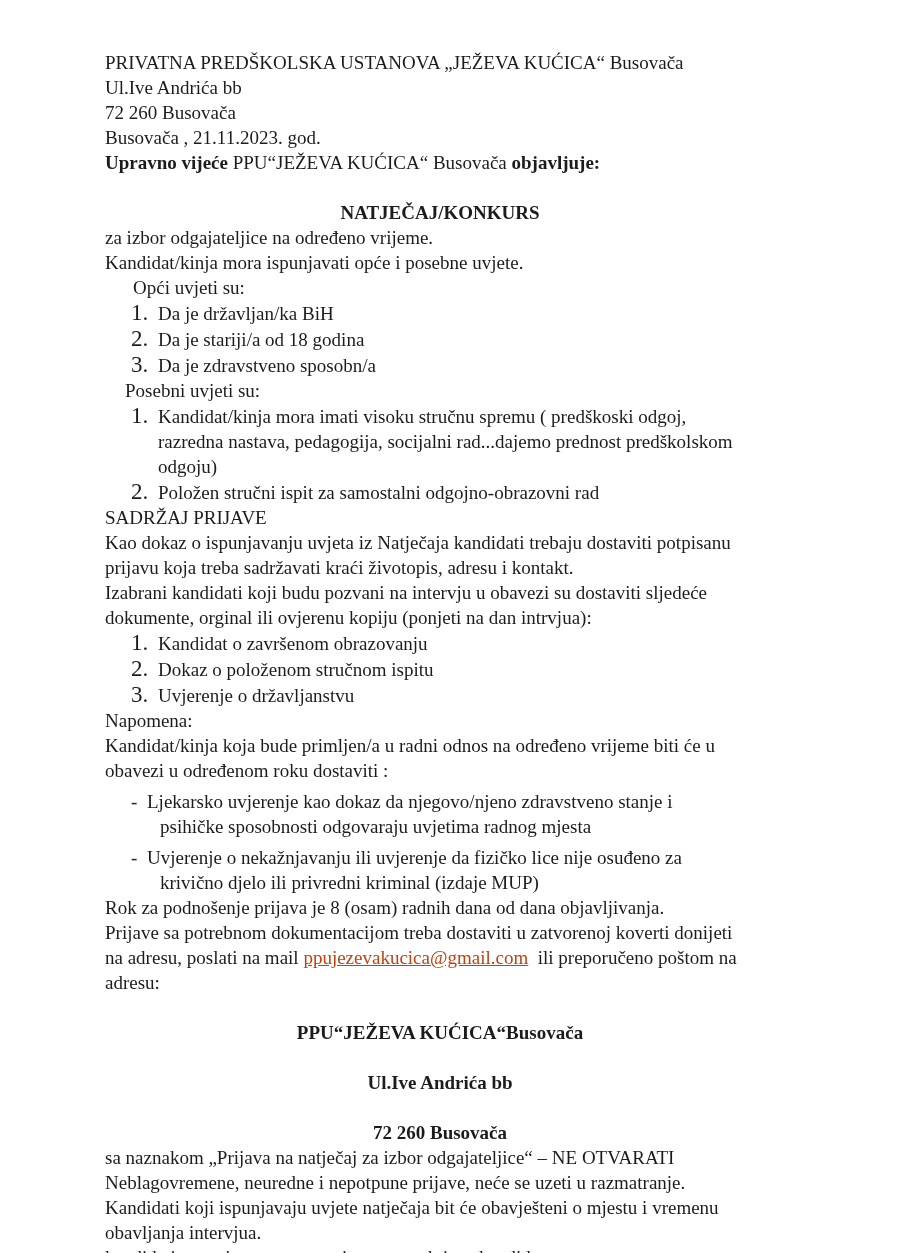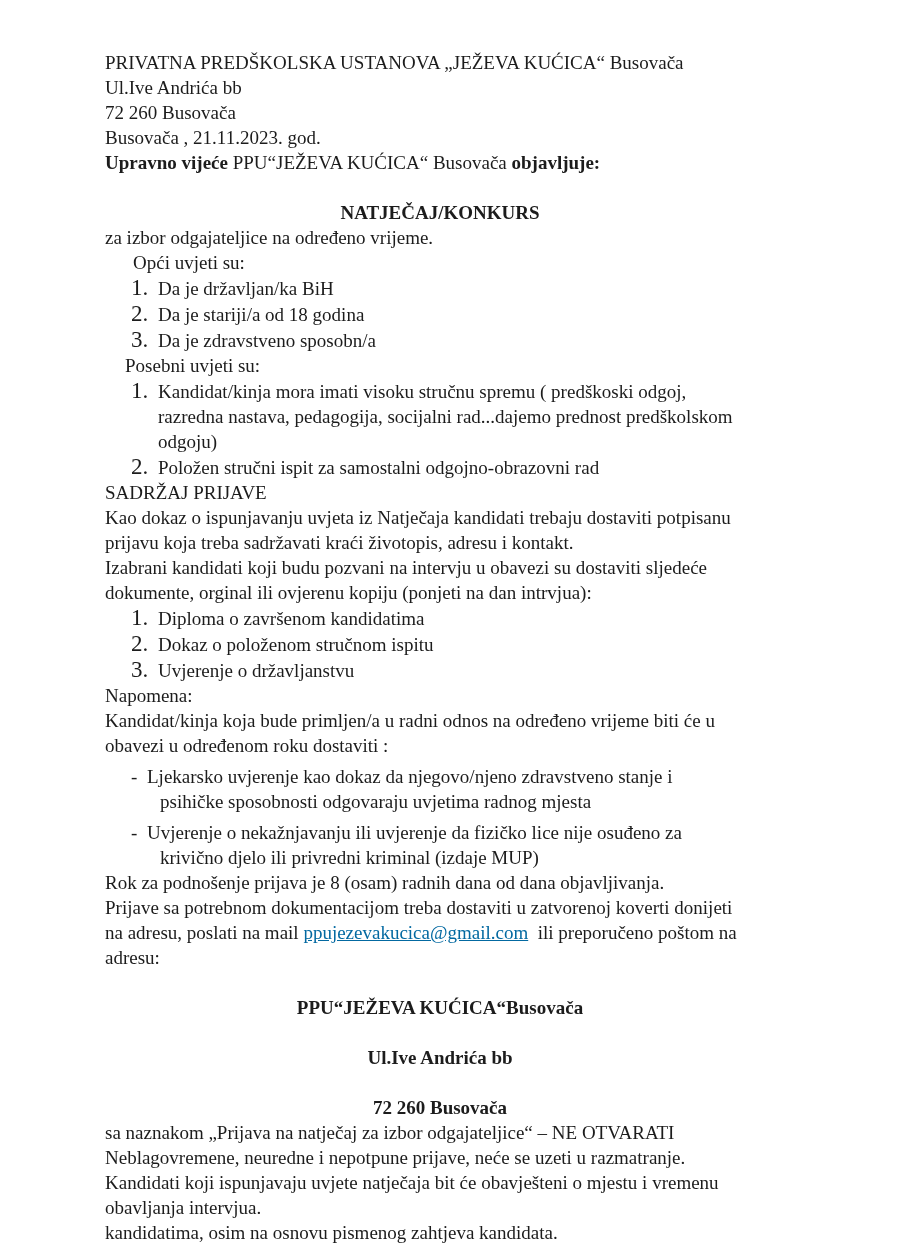--- a/index.html
+++ b/index.html
@@ -43,52 +43,53 @@
     line-height: 25px;
     vertical-align: baseline;
   }
   .dashglyph {
     display: inline-block;
     width: 16px;
     line-height: 25px;
   }
   .seg-bold { font-weight: bold; }
   a.email {
-    color: #0369a1;
+    color: #c2410c;
     text-decoration: underline;
     cursor: pointer;
   }
 </style>
 </head>
 <body>
 
 <div class="page">
   <div class="content">
       <div class="ln p">PRIVATNA PREDŠKOLSKA USTANOVA „JEŽEVA KUĆICA“ Busovača</div>
       <div class="ln p">Ul.Ive Andrića bb</div>
       <div class="ln p">72 260 Busovača</div>
       <div class="ln p">Busovača , 21.11.2023. god.</div>
       <div class="ln rich"><span class="seg-bold">Upravno vijeće </span><span>PPU“JEŽEVA KUĆICA“ Busovača </span><span class="seg-bold">objavljuje:</span></div>
       <div class="ln center bold">NATJEČAJ/KONKURS</div>
       <div class="ln p">za izbor odgajateljice na određeno vrijeme.</div>
+      <div class="ln p">Kandidat/kinja mora ispunjavati opće i posebne uvjete.</div>
       <div class="ln ind28">Opći uvjeti su:</div>
       <div class="ln num"><span class="numglyph">1.</span><span>Da je državljan/ka BiH</span></div>
       <div class="ln num"><span class="numglyph">2.</span><span>Da je stariji/a od 18 godina</span></div>
       <div class="ln num"><span class="numglyph">3.</span><span>Da je zdravstveno sposobn/a</span></div>
       <div class="ln ind20">Posebni uvjeti su:</div>
       <div class="ln num"><span class="numglyph">1.</span><span>Kandidat/kinja mora imati visoku stručnu spremu ( predškoski odgoj,</span></div>
       <div class="ln numc">razredna nastava, pedagogija, socijalni rad...dajemo prednost predškolskom</div>
       <div class="ln numc">odgoju)</div>
       <div class="ln num"><span class="numglyph">2.</span><span>Položen stručni ispit za samostalni odgojno-obrazovni rad</span></div>
       <div class="ln p">SADRŽAJ PRIJAVE</div>
       <div class="ln p">Kao dokaz o ispunjavanju uvjeta iz Natječaja kandidati trebaju dostaviti potpisanu</div>
       <div class="ln p">prijavu koja treba sadržavati kraći životopis, adresu i kontakt.</div>
       <div class="ln p">Izabrani kandidati koji budu pozvani na intervju u obavezi su dostaviti sljedeće</div>
       <div class="ln p">dokumente, orginal ili ovjerenu kopiju (ponjeti na dan intrvjua):</div>
-      <div class="ln num"><span class="numglyph">1.</span><span>Diploma o završenom kandidatima</span></div>
+      <div class="ln num"><span class="numglyph">1.</span><span>Kandidat o završenom obrazovanju</span></div>
       <div class="ln num"><span class="numglyph">2.</span><span>Dokaz o položenom stručnom ispitu</span></div>
       <div class="ln num"><span class="numglyph">3.</span><span>Uvjerenje o državljanstvu</span></div>
       <div class="ln p">Napomena:</div>
       <div class="ln p">Kandidat/kinja koja bude primljen/a u radni odnos na određeno vrijeme biti će u</div>
       <div class="ln p">obavezi u određenom roku dostaviti :</div>
       <div class="ln dash"><span class="dashglyph">-</span><span>Ljekarsko uvjerenje kao dokaz da njegovo/njeno zdravstveno stanje i</span></div>
       <div class="ln dashc">psihičke sposobnosti odgovaraju uvjetima radnog mjesta</div>
       <div class="ln dash"><span class="dashglyph">-</span><span>Uvjerenje o nekažnjavanju ili uvjerenje da fizičko lice nije osuđeno za</span></div>
       <div class="ln dashc">krivično djelo ili privredni kriminal (izdaje MUP)</div>
       <div class="ln p">Rok za podnošenje prijava je 8 (osam) radnih dana od dana objavljivanja.</div>

